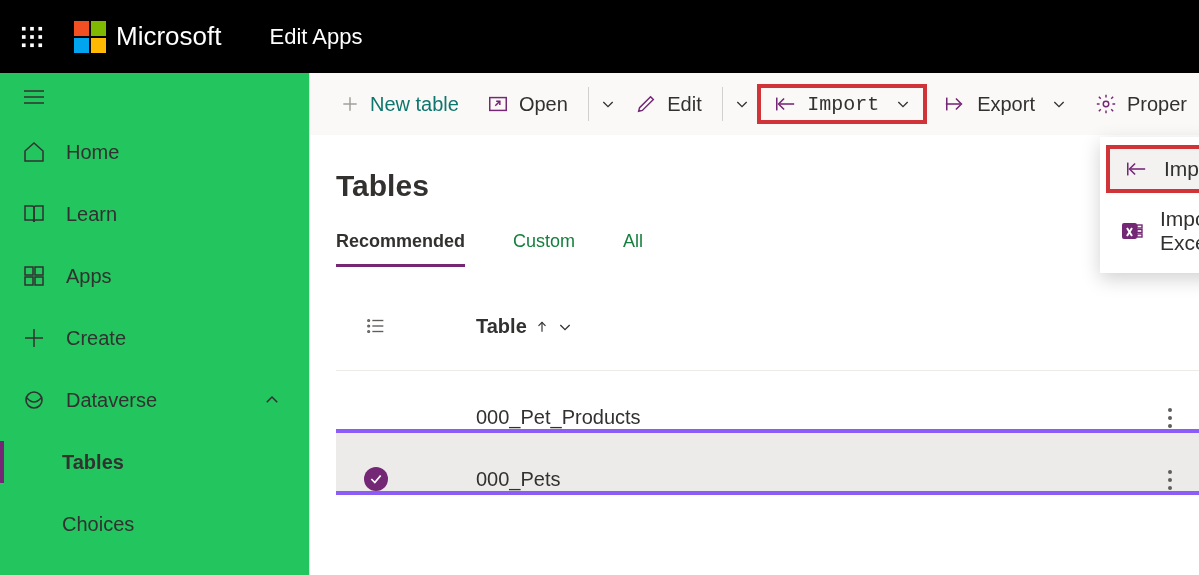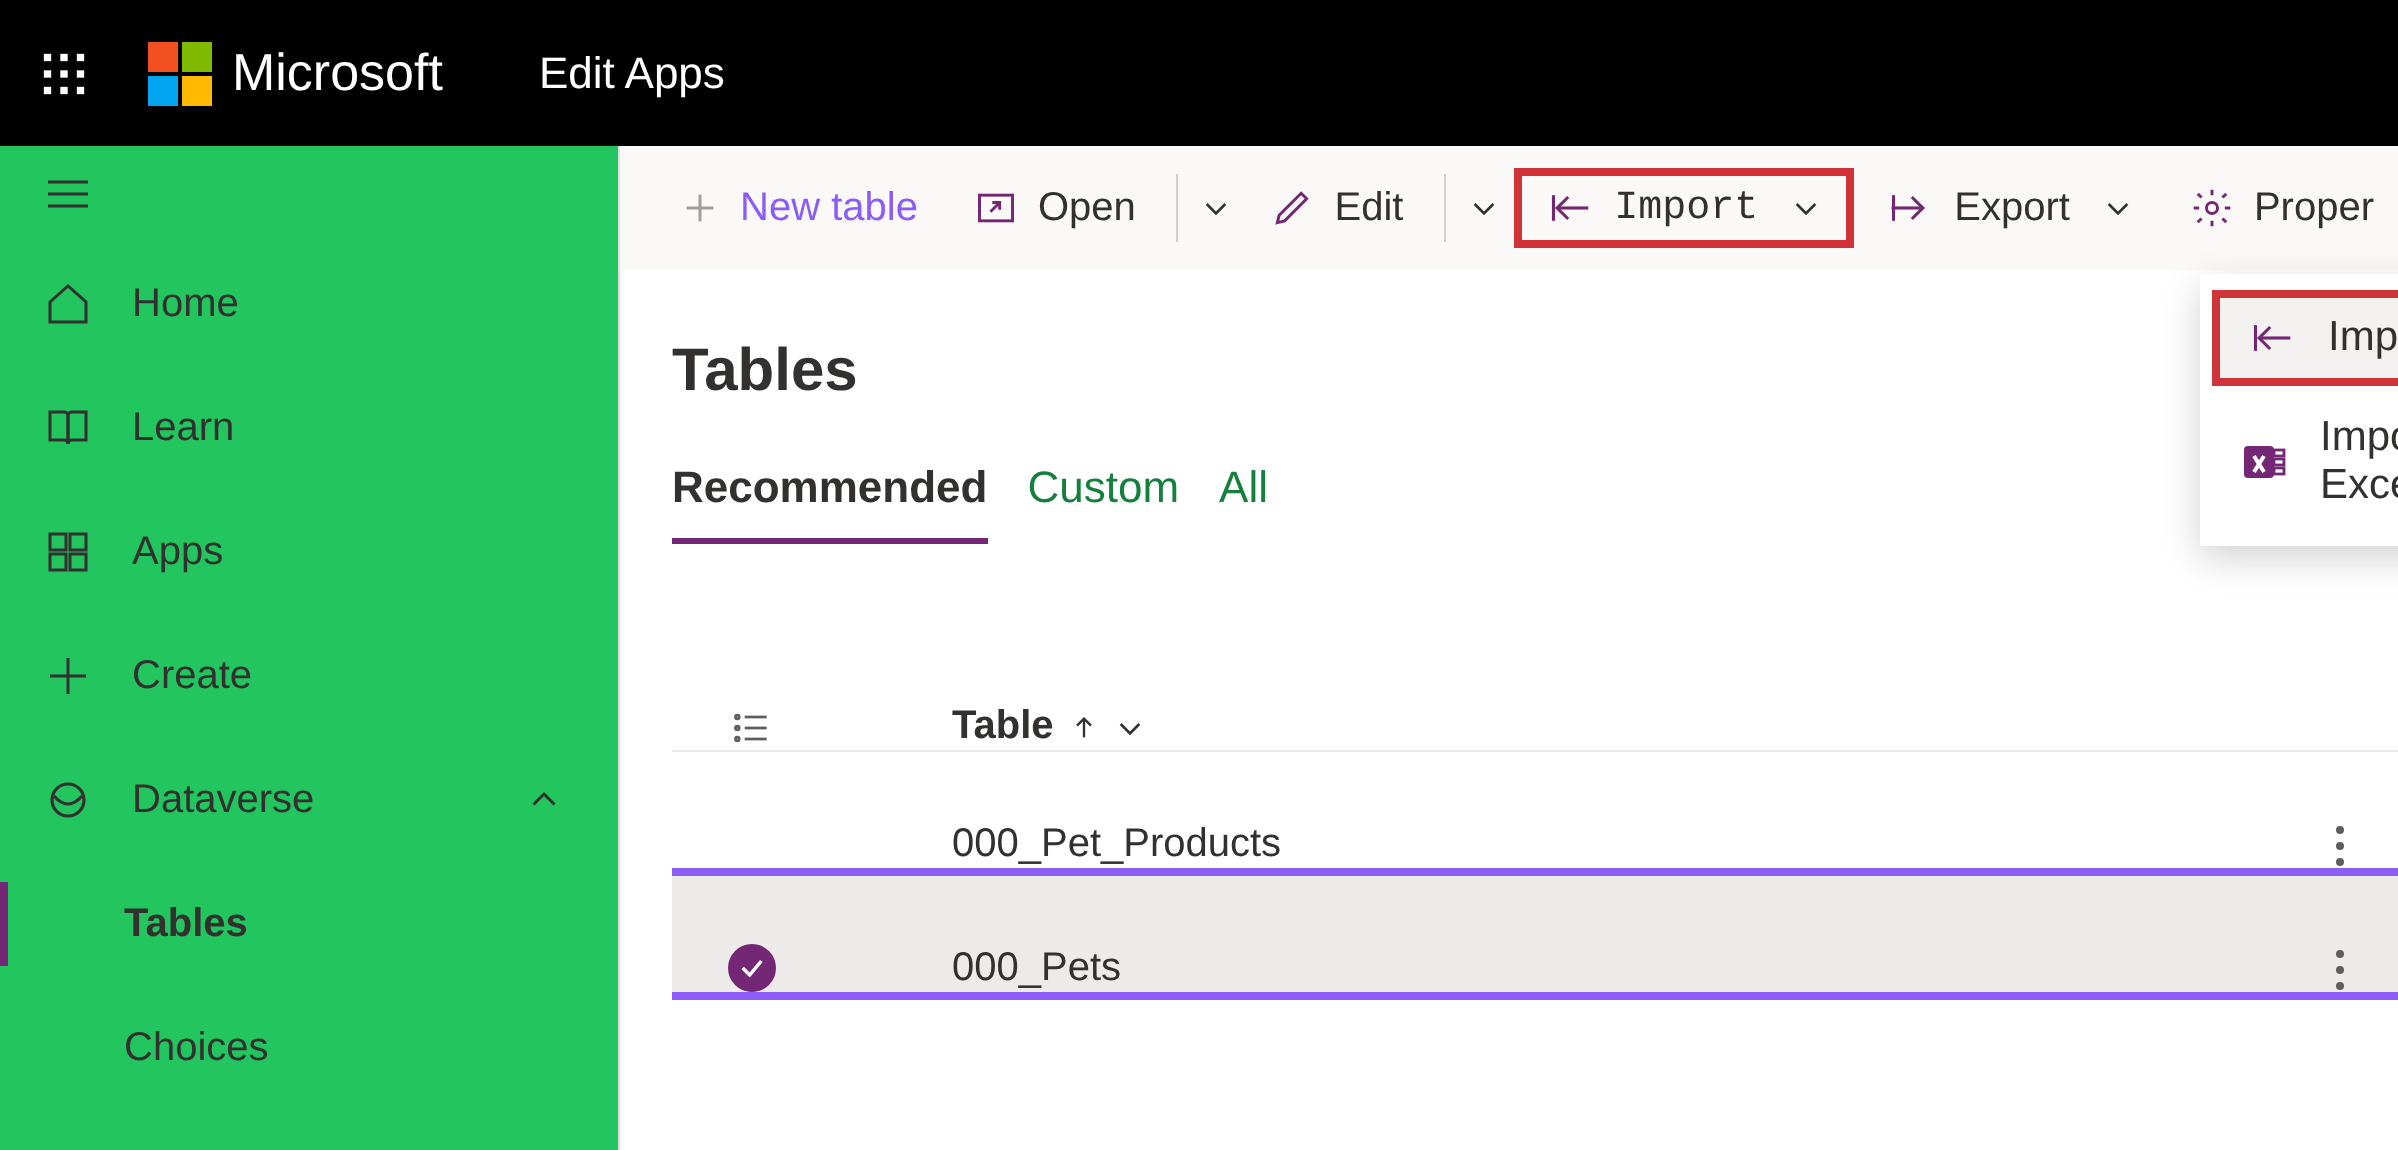--- a/index.html
+++ b/index.html
@@ -38,34 +38,34 @@
   .nav-item { height:62px; display:flex; align-items:center; padding-left:22px; gap:20px; font-size:20px; cursor:pointer; position:relative; }
   .nav-item .caret { margin-left:auto; margin-right:28px; }
   .sub-item { height:62px; display:flex; align-items:center; padding-left:62px; font-size:20px; cursor:pointer; position:relative; }
   .sub-item.active::before { content:""; position:absolute; left:0; top:10px; bottom:10px; width:4px; background:#742774; }
   .sub-item.active { font-weight:600; }
   
   .content { flex:1; background:#fff; display:flex; flex-direction:column; position:relative; overflow:hidden; }
   
   .toolbar { height:62px; background:#faf9f8; display:flex; align-items:center; padding-left:18px; gap:4px; font-size:20px; }
   .tb-btn { display:flex; align-items:center; gap:10px; padding:0 12px; height:40px; cursor:pointer; white-space:nowrap; }
-  .tb-btn.disabled { color:#8b5cf6; }
+  .tb-btn.disabled { color:#0f766e; }
   .tb-divider { width:1px; height:34px; background:#d2d0ce; margin:0 4px; }
   .tb-caret { display:inline-flex; align-items:center; justify-content:center; width:32px; height:40px; cursor:pointer; }
   .highlight-red { border:4px solid #d13438; }
   
   .page-title { font-size:30px; font-weight:600; padding:34px 16px 20px 16px; }
   
-  .tabrow { display:flex; gap:20px; padding-left:16px; font-size:22px; }
+  .tabrow { display:flex; gap:48px; padding-left:16px; font-size:18px; }
   .tab { padding:8px 0 12px 0; cursor:pointer; font-weight:600; color:#15803d; }
   .tab.active { color:#323130; border-bottom:3px solid #742774; }
   .tab.inactive { font-weight:400; }
   
   .tablewrap { margin-top:48px; padding-left:16px; }
-  .theadrow { display:flex; align-items:flex-end; height:56px; border-bottom:1px solid #edebe9; }
+  .theadrow { display:flex; align-items:flex-start; height:56px; border-bottom:1px solid #edebe9; }
   .theadrow .checkcol { width:80px; display:flex; justify-content:center; }
   .theadrow .namecol { font-weight:600; font-size:20px; display:flex; align-items:center; gap:8px; }
   .tbodyrow { display:flex; align-items:flex-end; height:62px; border-bottom:4px solid #8b5cf6; }
   .tbodyrow .checkcol { width:80px; display:flex; justify-content:center; }
   .tbodyrow .namecol { font-size:20px; padding-left:60px; }
   .tbodyrow .kebab { margin-left:auto; margin-right:26px; color:#605e5c; cursor:pointer; }
   .tbodyrow.selected { background:#edebe9; }
   .checkcircle { width:24px; height:24px; border-radius:50%; background:#742774; display:flex; align-items:center; justify-content:center; }
   
   .dropdown {

